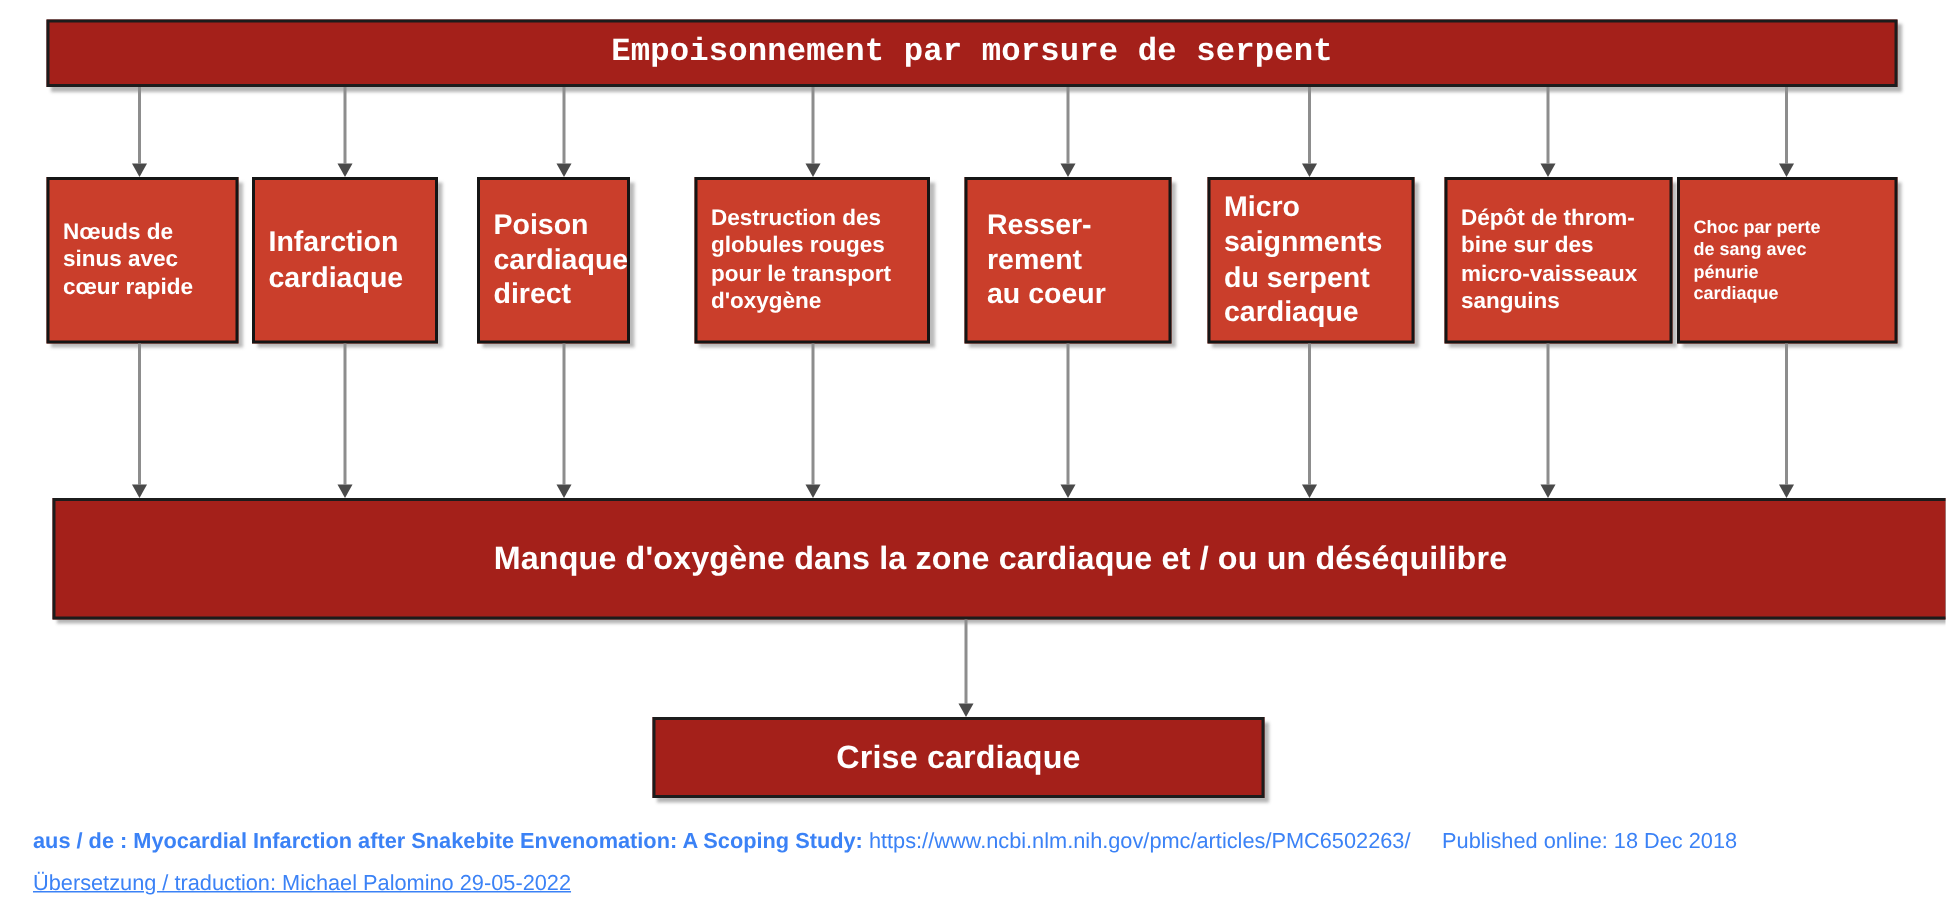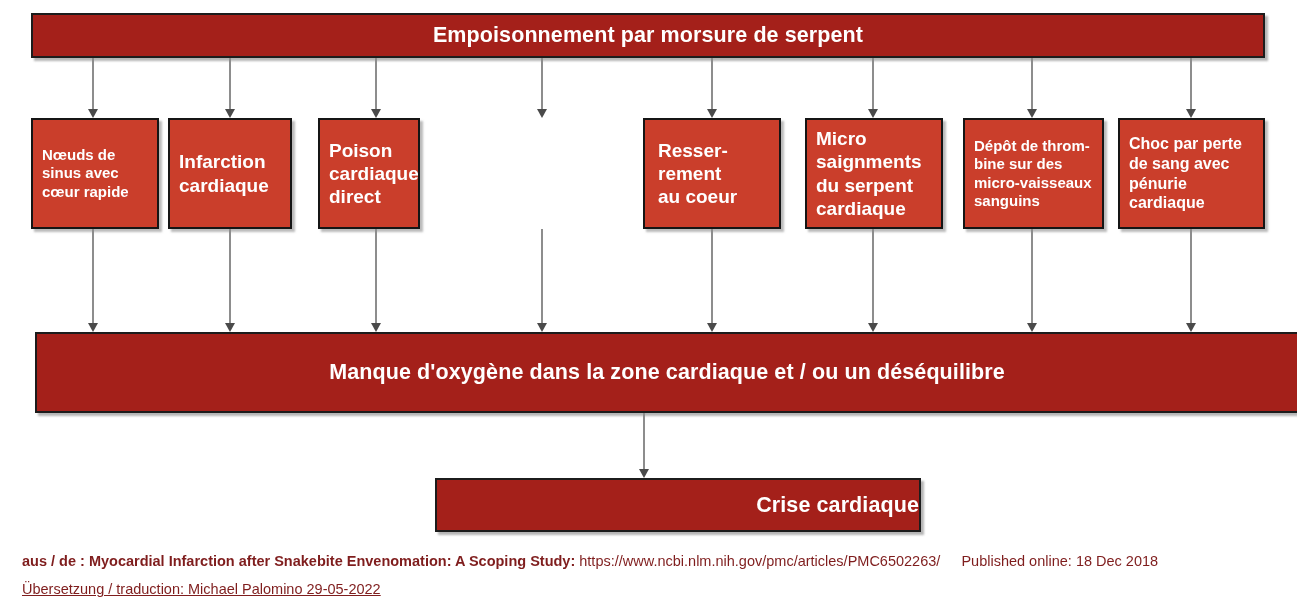--- a/index.html
+++ b/index.html
@@ -28,23 +28,23 @@
     display: flex;
     align-items: center;
     justify-content: center;
     box-sizing: border-box;
     color: #ffffff;
     font-weight: bold;
     text-align: center;
     line-height: 1.15;
     letter-spacing: 0.1px;
   }
-  .banner-top    { left: 31px;  top: 13px;  width: 1234px; height: 45px;  font-size: 21.5px; }
+  .banner-top    { left: 31px;  top: 13px;  width: 1234px; height: 45px;  font-size: 21.5px; font-family: Liberation Mono, monospace; }
   .banner-middle { left: 35px;  top: 332px; width: 1264px; height: 81px;  font-size: 21.5px; }
-  .banner-bottom { left: 435px; top: 478px; width: 486px;  height: 54px;  font-size: 21.5px; justify-content: flex-end; }
+  .banner-bottom { left: 435px; top: 478px; width: 408px;  height: 54px;  font-size: 21.5px; }
 
   
   .cause-box {
     position: absolute;
     top: 118px;
     height: 111px;
     background: #ca3e2b;
     border: 2.5px solid #151515;
     box-shadow: 3px 3px 2px rgba(120,120,120,0.5);
     box-sizing: border-box;
@@ -61,22 +61,22 @@
     display: block;
     width: 100%;
     white-space: pre-line;
   }
   .cb-0 { left: 31px;   width: 128px; font-size: 15px; }
   .cb-1 { left: 168px;  width: 124px; font-size: 19px; }
   .cb-2 { left: 318px;  width: 102px; font-size: 19px; }
   .cb-3 { left: 463px;  width: 157px; font-size: 15px; }
   .cb-4 { left: 643px;  width: 138px; font-size: 19px; padding-left: 13px; }
   .cb-5 { left: 805px;  width: 138px; font-size: 19px; }
-  .cb-6 { left: 963px;  width: 141px; font-size: 15px; }
-  .cb-7 { left: 1118px; width: 147px; font-size: 16px; justify-content: flex-end; }
+  .cb-6 { left: 963px;  width: 152px; font-size: 15px; }
+  .cb-7 { left: 1118px; width: 147px; font-size: 12px; justify-content: flex-end; }
 
   
   .arrow {
     position: absolute;
     width: 14px;
     pointer-events: none;
   }
   .arrow .shaft {
     position: absolute;
     left: 6px;
@@ -91,21 +91,21 @@
     height: 0;
     border-left: 5px solid transparent;
     border-right: 5px solid transparent;
     border-top: 9px solid #4a4a4a;
   }
 
   
   .footer {
     position: absolute;
     left: 22px;
-    color: #7f1d1d;
+    color: #3b82f6;
     font-size: 14.5px;
     white-space: nowrap;
   }
   .footer-line1 { top: 553px; }
   .footer-line2 { top: 581px; font-size: 14.5px; text-decoration: underline; }
   .f-bold { font-weight: bold; }
   .f-norm { font-weight: normal; }
   .f-gap  { display: inline-block; width: 13px; }
 </style>
 </head>
@@ -157,20 +157,26 @@
   </div>
   <div class="cause-box cb-1">
     <span class="txt">Infarction
 cardiaque</span>
   </div>
   <div class="cause-box cb-2">
     <span class="txt">Poison
 cardiaque
 direct</span>
   </div>
+  <div class="cause-box cb-3">
+    <span class="txt">Destruction des
+globules rouges
+pour le transport
+d'oxygène</span>
+  </div>
   <div class="cause-box cb-4">
     <span class="txt">Resser-
 rement
 au coeur</span>
   </div>
   <div class="cause-box cb-5">
     <span class="txt">Micro
 saignments
 du serpent
 cardiaque</span>

